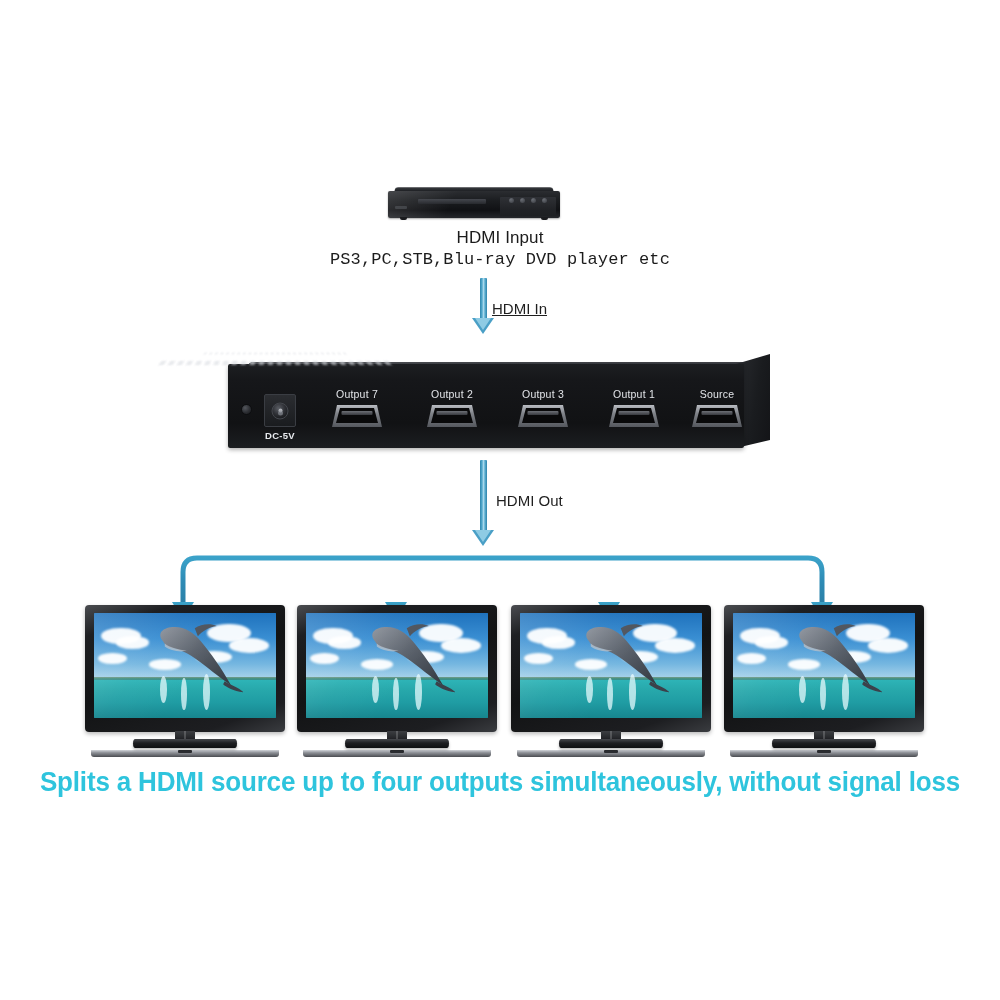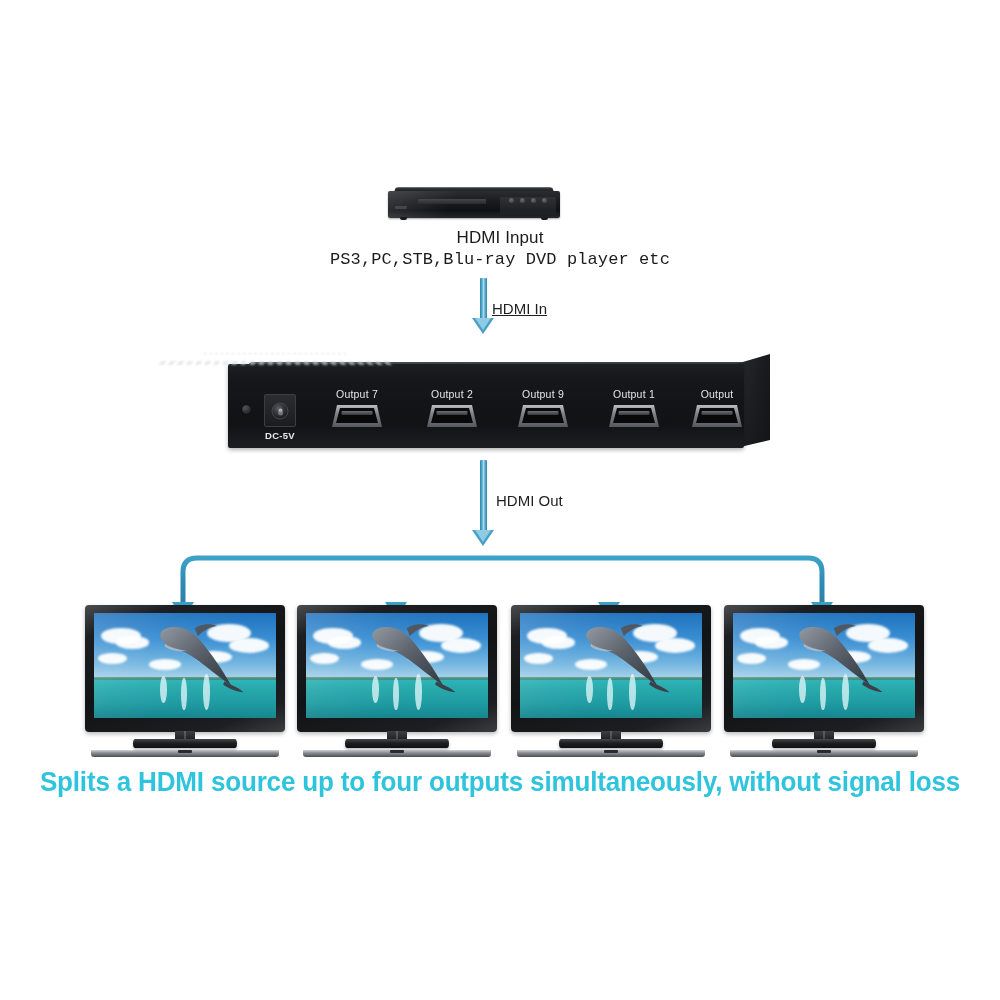--- a/index.html
+++ b/index.html
@@ -480,37 +480,37 @@
 
       <div class="hdmi-port-group" style="left:199px">
         <div class="hdmi-port-label">Output 2</div>
         <div class="hdmi-port">
           <div class="hdmi-port-mouth"></div>
           <div class="hdmi-port-tongue"></div>
         </div>
       </div>
 
       <div class="hdmi-port-group" style="left:290px">
-        <div class="hdmi-port-label">Output 9</div>
+        <div class="hdmi-port-label">Output 3</div>
         <div class="hdmi-port">
           <div class="hdmi-port-mouth"></div>
           <div class="hdmi-port-tongue"></div>
         </div>
       </div>
 
       <div class="hdmi-port-group" style="left:381px">
         <div class="hdmi-port-label">Output 1</div>
         <div class="hdmi-port">
           <div class="hdmi-port-mouth"></div>
           <div class="hdmi-port-tongue"></div>
         </div>
       </div>
 
       <div class="hdmi-port-group" style="left:464px">
-        <div class="hdmi-port-label">Output</div>
+        <div class="hdmi-port-label">Source</div>
         <div class="hdmi-port">
           <div class="hdmi-port-mouth"></div>
           <div class="hdmi-port-tongue"></div>
         </div>
       </div>
 
     </div>
   </div>
 
   <div class="sp-brand">

